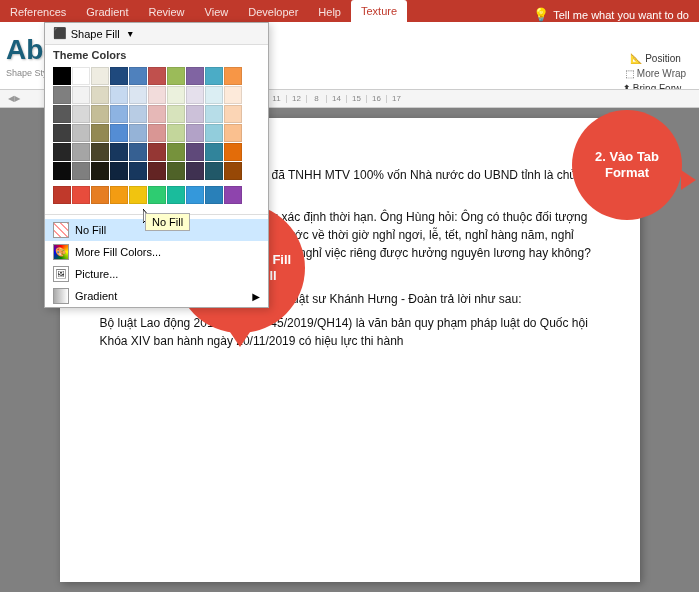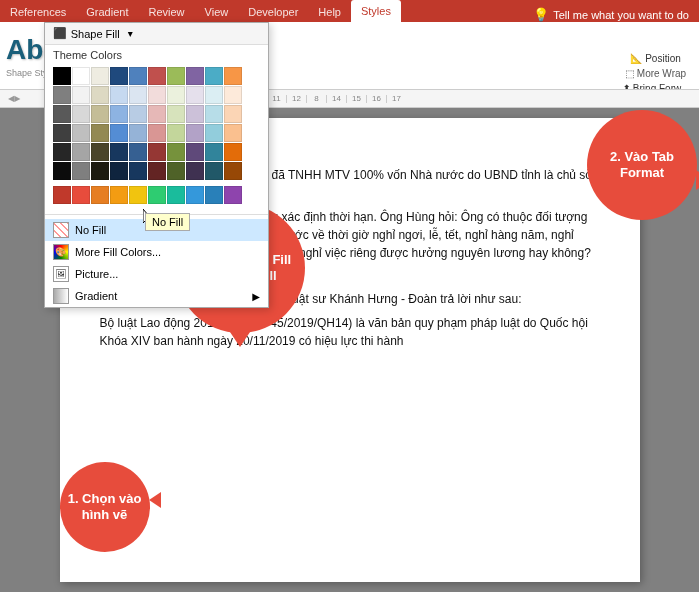--- a/index.html
+++ b/index.html
@@ -175,21 +175,21 @@
       font-size: 11px;
       border-bottom: 1px solid #ddd;
       display: flex;
       align-items: center;
       gap: 4px;
     }
 
     .sf-section-title {
       padding: 4px 8px 2px;
       font-size: 11px;
-      font-weight: normal;
+      font-weight: bold;
       color: #333;
     }
 
     .color-grid {
       display: grid;
       grid-template-columns: repeat(10, 18px);
       gap: 1px;
       padding: 4px 8px;
     }
 
@@ -394,21 +394,21 @@
 </head>
 <body>
 
 <div class="ribbon-tabs-row">
   <div class="rtab">References</div>
   <div class="rtab">Gradient</div>
   <div class="rtab">Review</div>
   <div class="rtab">View</div>
   <div class="rtab">Developer</div>
   <div class="rtab">Help</div>
-  <div class="rtab selected">Styles</div>
+  <div class="rtab selected">Texture</div>
   <div class="tell-me">
     <span class="lightbulb">💡</span>
     <span>Tell me what you want to do</span>
   </div>
 </div>
 
 <div class="toolbar-row">
 
   <div class="toolbar-group">
     <div style="font-size:28px; font-weight:bold; color:#1a5f7a; font-family:'Arial Black',sans-serif; text-shadow:1px 1px 2px rgba(0,0,0,0.25);">Abc</div>
@@ -474,30 +474,27 @@
 </div>
 
 <div class="doc-area">
   <div class="doc-page">
     <div class="doc-title">luật Lao động mới</div>
     <div class="doc-text">Hữu nông trường quốc doanh y đã TNHH MTV 100% vốn Nhà nước do UBND tỉnh là chủ sở hữu,</div>
     <div class="doc-text">Ông có hợp đồng lao động không xác định thời hạn. Ông Hùng hỏi: Ông có thuộc đối tượng được hưởng chính sách của Nhà nước về thời giờ nghỉ ngơi, lễ, tết, nghỉ hàng năm, nghỉ hàng năm tăng thêm theo thâm niên, nghỉ việc riêng được hưởng nguyên lương hay không? Nếu được hưởng thì căn cứ quy định</div>
     <div class="doc-text" style="margin-top:10px;">Luật sư Trần Văn Toàn, Văn phòng luật sư Khánh Hưng - Đoàn trả lời như sau:</div>
     <div class="doc-text">Bộ luật Lao động 2019 (Luật số 45/2019/QH14) là văn bản quy phạm pháp luật do Quốc hội Khóa XIV ban hành ngày 20/11/2019 có hiệu lực thi hành</div>
 
-    <div class="callout callout-1">
-      <span>1. Chọn vào hình vẽ</span>
-    </div>
 
     <div class="callout callout-3" style="left:115px; top:85px;">
       <span>3. Vào Shape Fill chọn No Fill</span>
     </div>
   </div>
 
-  <div class="callout callout-2" style="position:absolute; right:2px; top:2px;">
+  <div class="callout callout-2" style="position:absolute; right:17px; top:2px;">
     <span>2. Vào Tab Format</span>
   </div>
 </div>
 
 <div class="shape-fill-dropdown">
   <div class="sf-header">
     <span style="color:#e74c3c;">⬛</span>
     <span>Shape Fill</span>
     <span style="margin-left:4px; font-size:10px;">▾</span>
   </div>

